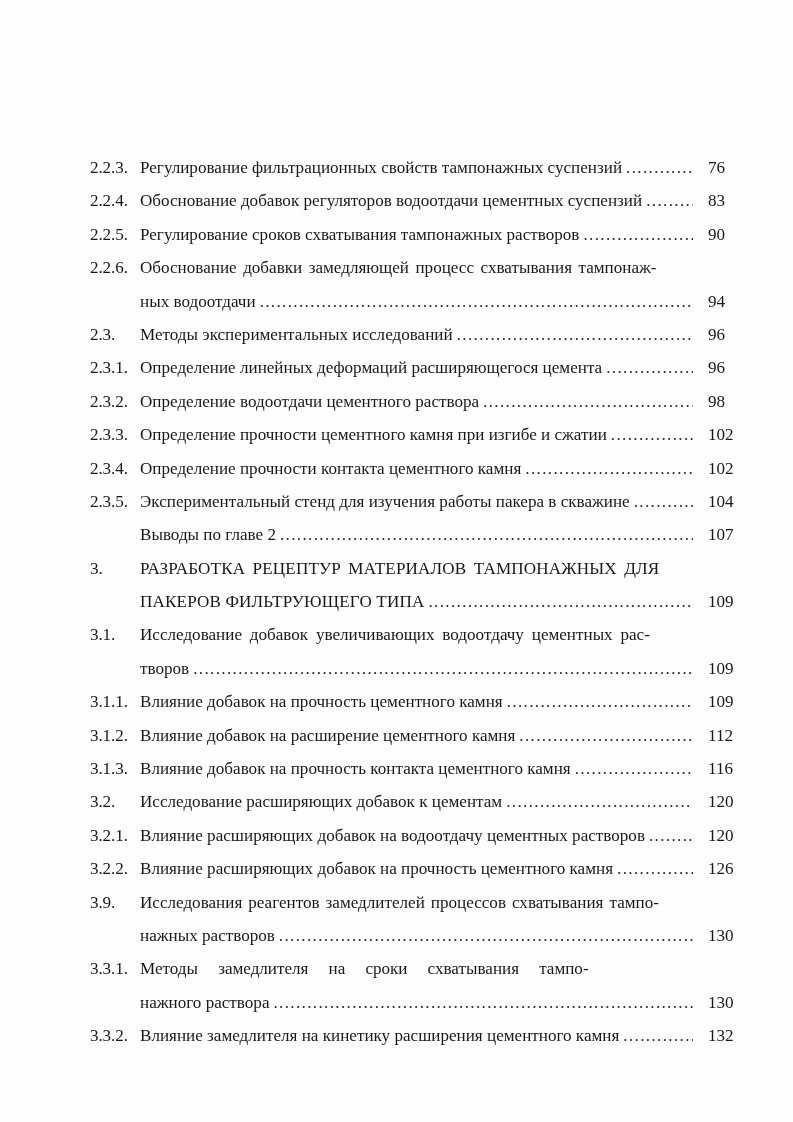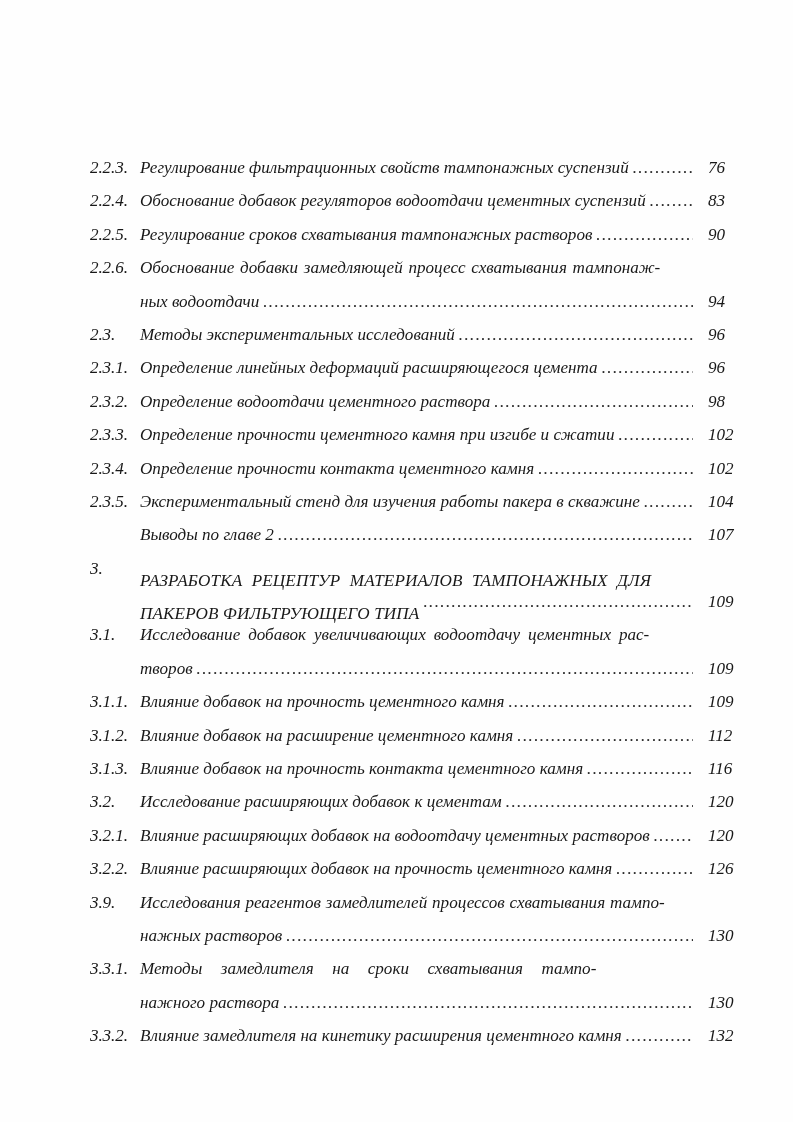--- a/index.html
+++ b/index.html
@@ -30,21 +30,20 @@
   #toc-list {
     position: absolute;
     left: 90px;
     top: 151px;
     width: 662px;
   }
 
   .toc-entry {
     position: relative;
     width: 100%;
-    font-style: italic;
   }
 
   
   .toc-line {
     position: relative;
     height: 33.4px;
     width: 100%;
   }
 
   
@@ -87,21 +86,20 @@
   .justify-text {
     display: flex;
     justify-content: space-between;
     width: 100%;
   }
   .justify-text > span { white-space: pre; }
 
   
   .title.caps {
     letter-spacing: 0.15px;
-    margin-top: 12px;
   }
 
   .leader {
     flex: 1 1 auto;
     overflow: hidden;
     white-space: nowrap;
     font-size: 17.1px;
     line-height: 33.4px;
     margin: 0 1px 0 4px;
     letter-spacing: 1.35px;

